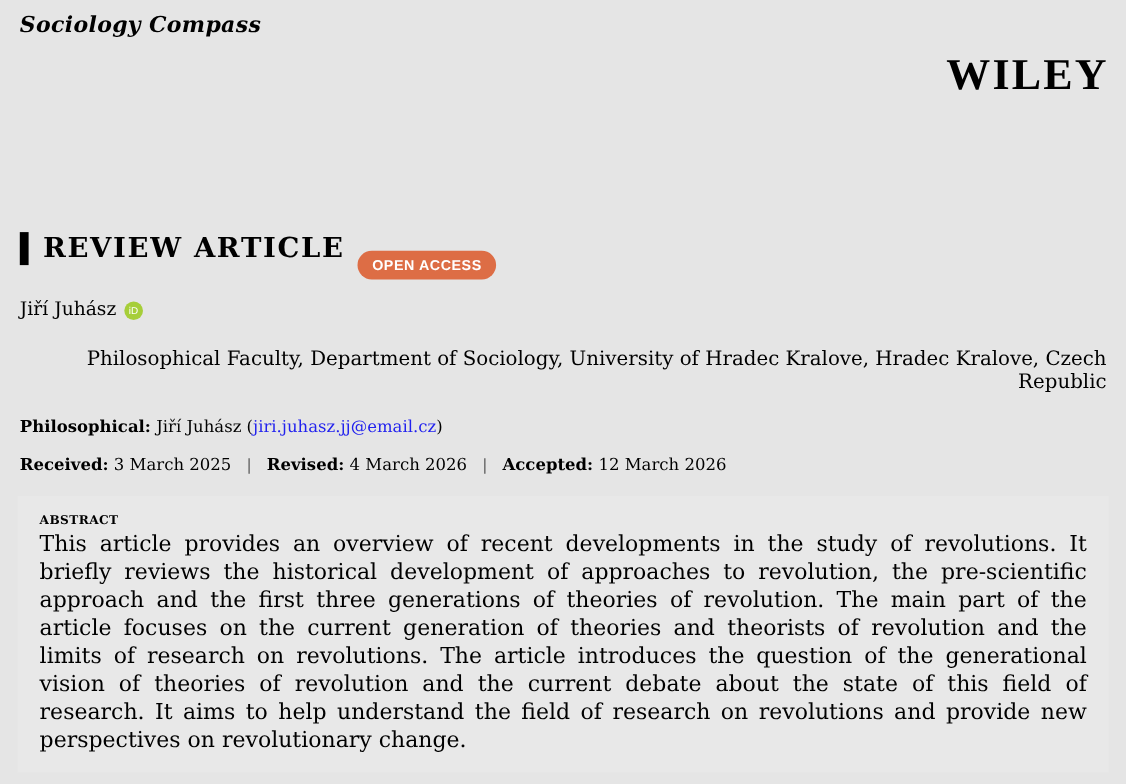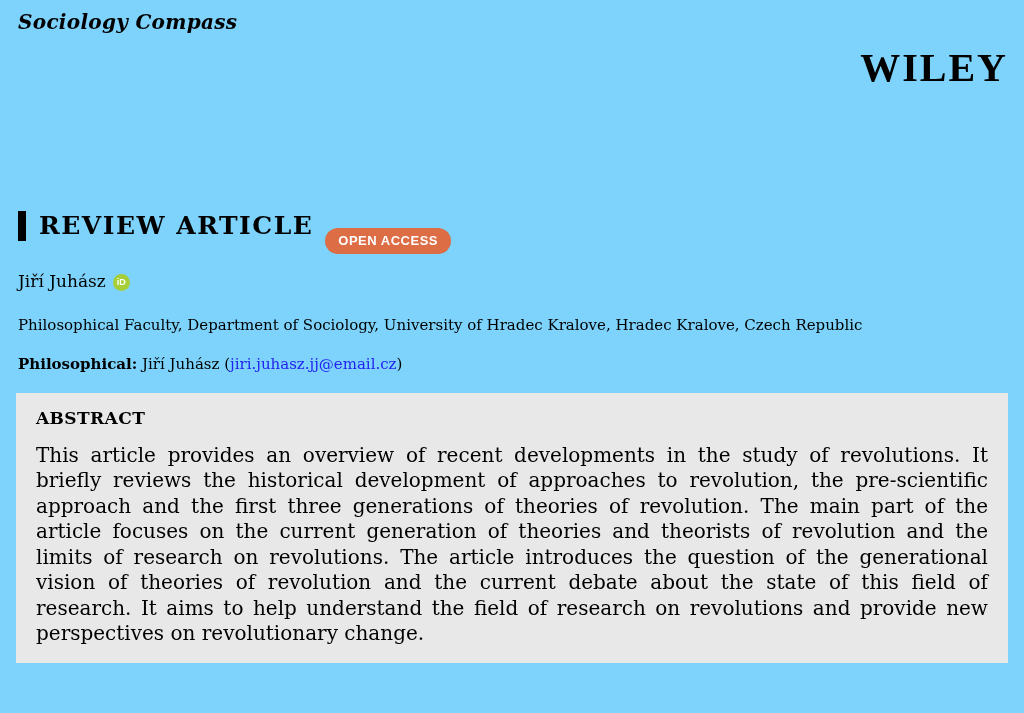--- a/index.html
+++ b/index.html
@@ -1,21 +1,21 @@
 <!DOCTYPE html>
 <html lang="en"><head>
 <meta charset="utf-8">
 <style>
   * { margin: 0; padding: 0; box-sizing: border-box; }
   body { background: #ffffff; }
   .page {
     position: relative;
     width: 1024px;
     height: 713px;
-    background: #7dd3fc;
+    background: #e5e5e5;
     overflow: hidden;
     font-family: "DejaVu Serif", "Liberation Serif", serif;
     color: #000;
   }
   
   .header {
     display: flex;
     justify-content: space-between;
     align-items: flex-start;
     padding: 8px 16px 0 18px;
@@ -86,27 +86,28 @@
     align-items: center;
     justify-content: center;
     width: 17px;
     height: 17px;
     margin-left: 7px;
     border-radius: 50%;
     background: #A6CE39;
     color: #fff;
     font-family: "Liberation Sans", sans-serif;
     font-size: 9px;
-    font-weight: bold;
+    font-weight: normal;
     cursor: pointer;
   }
   
   .affiliation {
     margin: 25px 18px 13px 18px;
-    font-size: 15px;
+    font-size: 18px;
+    text-align: right;
   }
   
   .correspondence {
     margin: 21px 18px 0 18px;
     font-size: 15px;
   }
   .correspondence .bold, .received-row .bold { font-weight: bold; }
   .email-link {
     color: #2222EE;
     text-decoration: none;
@@ -121,24 +122,24 @@
     margin: 0 9px;
     font-size: 14px;
   }
   
   .abstract-box {
     margin: 20px 16px 0 16px;
     background: #E8E8E8;
     padding: 15px 20px 16px 20px;
   }
   .abstract-heading {
-    font-size: 17px;
+    font-size: 11px;
     font-weight: bold;
     letter-spacing: 0.4px;
-    margin-bottom: 15px;
+    margin-bottom: 3px;
   }
   .abstract-text {
     font-size: 20px;
     line-height: 25.5px;
     text-align: justify;
   }
 </style>
 </head>
 <body>
 
@@ -161,19 +162,29 @@
     <span class="orcid-icon">iD</span>
   </div>
 
   <div class="affiliation">Philosophical Faculty, Department of Sociology, University of Hradec Kralove, Hradec Kralove, Czech Republic</div>
 
   <div class="correspondence">
     <span class="bold">Philosophical:</span>
     <span>Jiří Juhász (</span><a href="#" class="email-link">jiri.juhasz.jj@email.cz</a><span>)</span>
   </div>
 
+  <div class="received-row">
+    <span class="bold">Received:</span>
+    <span>3 March 2025</span>
+    <span class="date-sep">|</span>
+    <span class="bold">Revised:</span>
+    <span>4 March 2026</span>
+    <span class="date-sep">|</span>
+    <span class="bold">Accepted:</span>
+    <span>12 March 2026</span>
+  </div>
 
   <div class="abstract-box">
     <div class="abstract-heading">ABSTRACT</div>
     <div class="abstract-text">This article provides an overview of recent developments in the study of revolutions. It briefly reviews the historical development of approaches to revolution, the pre-scientific approach and the first three generations of theories of revolution. The main part of the article focuses on the current generation of theories and theorists of revolution and the limits of research on revolutions. The article introduces the question of the generational vision of theories of revolution and the current debate about the state of this field of research. It aims to help understand the field of research on revolutions and provide new perspectives on revolutionary change.</div>
   </div>
 
 </div>
 
 </body></html>

